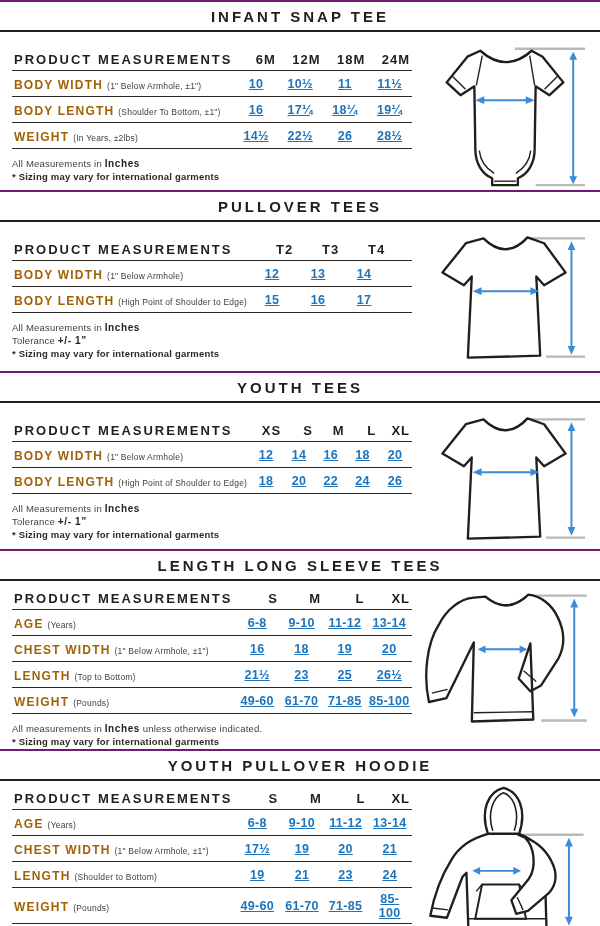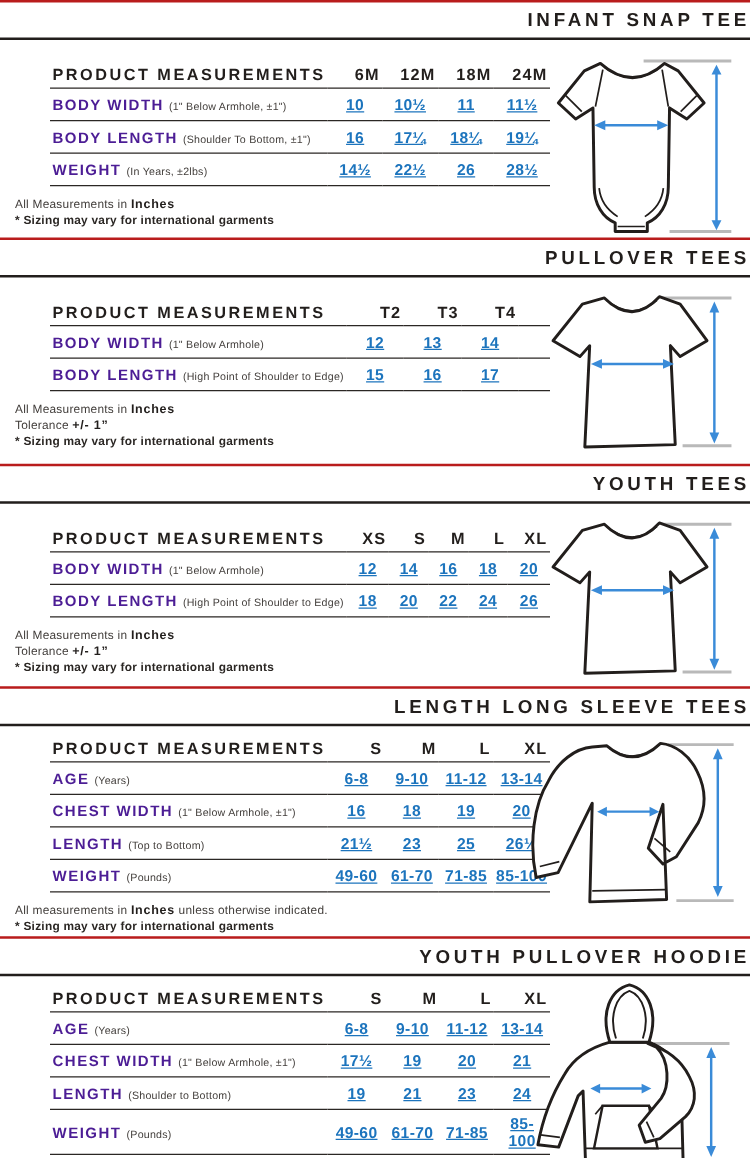--- a/index.html
+++ b/index.html
@@ -2,46 +2,46 @@
 <html><head>
 <meta charset="utf-8">
 <style>
   * { box-sizing: border-box; }
   html,body { margin:0; padding:0; }
   body {
     width:600px; background:#ffffff; color:#26231f;
     font-family:"Liberation Sans", sans-serif;
   }
   .band {
-    border-top:2px solid #b91c1c; border-bottom:2px solid #221e1c;
-    text-align:right; padding:6px 0 5px;
+    border-top:2px solid #701a75; border-bottom:2px solid #221e1c;
+    text-align:center; padding:6px 0 5px;
   }
   .title { margin:0; font-size:15px; font-weight:bold; letter-spacing:3px; color:#221e1c; }
   .content { display:flex; padding:0 6px 0 12px; }
   .left { flex:1; min-width:0; padding-right:4px; }
   .right { width:178px; flex:none; display:flex; justify-content:center; align-items:flex-start; }
   .s1 .content { min-height:152px; }
   .s2 .content { min-height:149px; }
   .s3 .content { min-height:146px; }
   .s4 .content { min-height:160px; }
   .s1 .right, .s2 .right, .s3 .right { padding-top:6px; }
   .s4 .right, .s5 .right { padding-top:2px; }
 
-  .size-table { width:100%; border-collapse:collapse;margin-left:28px; }
+  .size-table { width:100%; border-collapse:collapse; }
   .s1 .size-table, .s2 .size-table, .s3 .size-table { margin-top:16px; }
   .s4 .size-table, .s5 .size-table { margin-top:6px; }
   .size-table th, .size-table td { padding:3.5px 2px; border-bottom:1.6px solid #2b2724; }
   th.pm { text-align:left; font-size:13px; letter-spacing:2px; color:#221e1c; white-space:nowrap; }
   th.size { font-size:13px; letter-spacing:1px; color:#221e1c; text-align:right; }
   .cols4 th.size, .cols4 td.val { width:54px; }
   .cols5 th.size, .cols5 td.val { width:44px; }
   .cols3 th.size, .cols3 td.val { width:46px; }
   .cols3 th.pm { width:208px; }
   td.lbl { white-space:nowrap; overflow:visible; }
-  .rl { color:#4c1d95; font-weight:bold; font-size:12px; letter-spacing:1.2px; }
+  .rl { color:#a16207; font-weight:bold; font-size:12px; letter-spacing:1.2px; }
   .sub { font-size:8.5px; color:#413d3a; margin-left:4px; letter-spacing:0.2px; }
   td.val { color:#1c74bd; font-weight:bold; font-size:12.5px; text-align:center; letter-spacing:0.3px;text-decoration:underline; }
 
   .notes { margin-top:9px; }
   .note { margin:0 0 2px; font-size:9.5px; color:#413d3a; letter-spacing:0.2px; }
   .note b { color:#221e1c; font-size:10px; letter-spacing:0.6px; }
   .note.sizing { font-weight:bold; color:#2b2724; }
   .diagram { display:block; }
 </style>
 </head>

